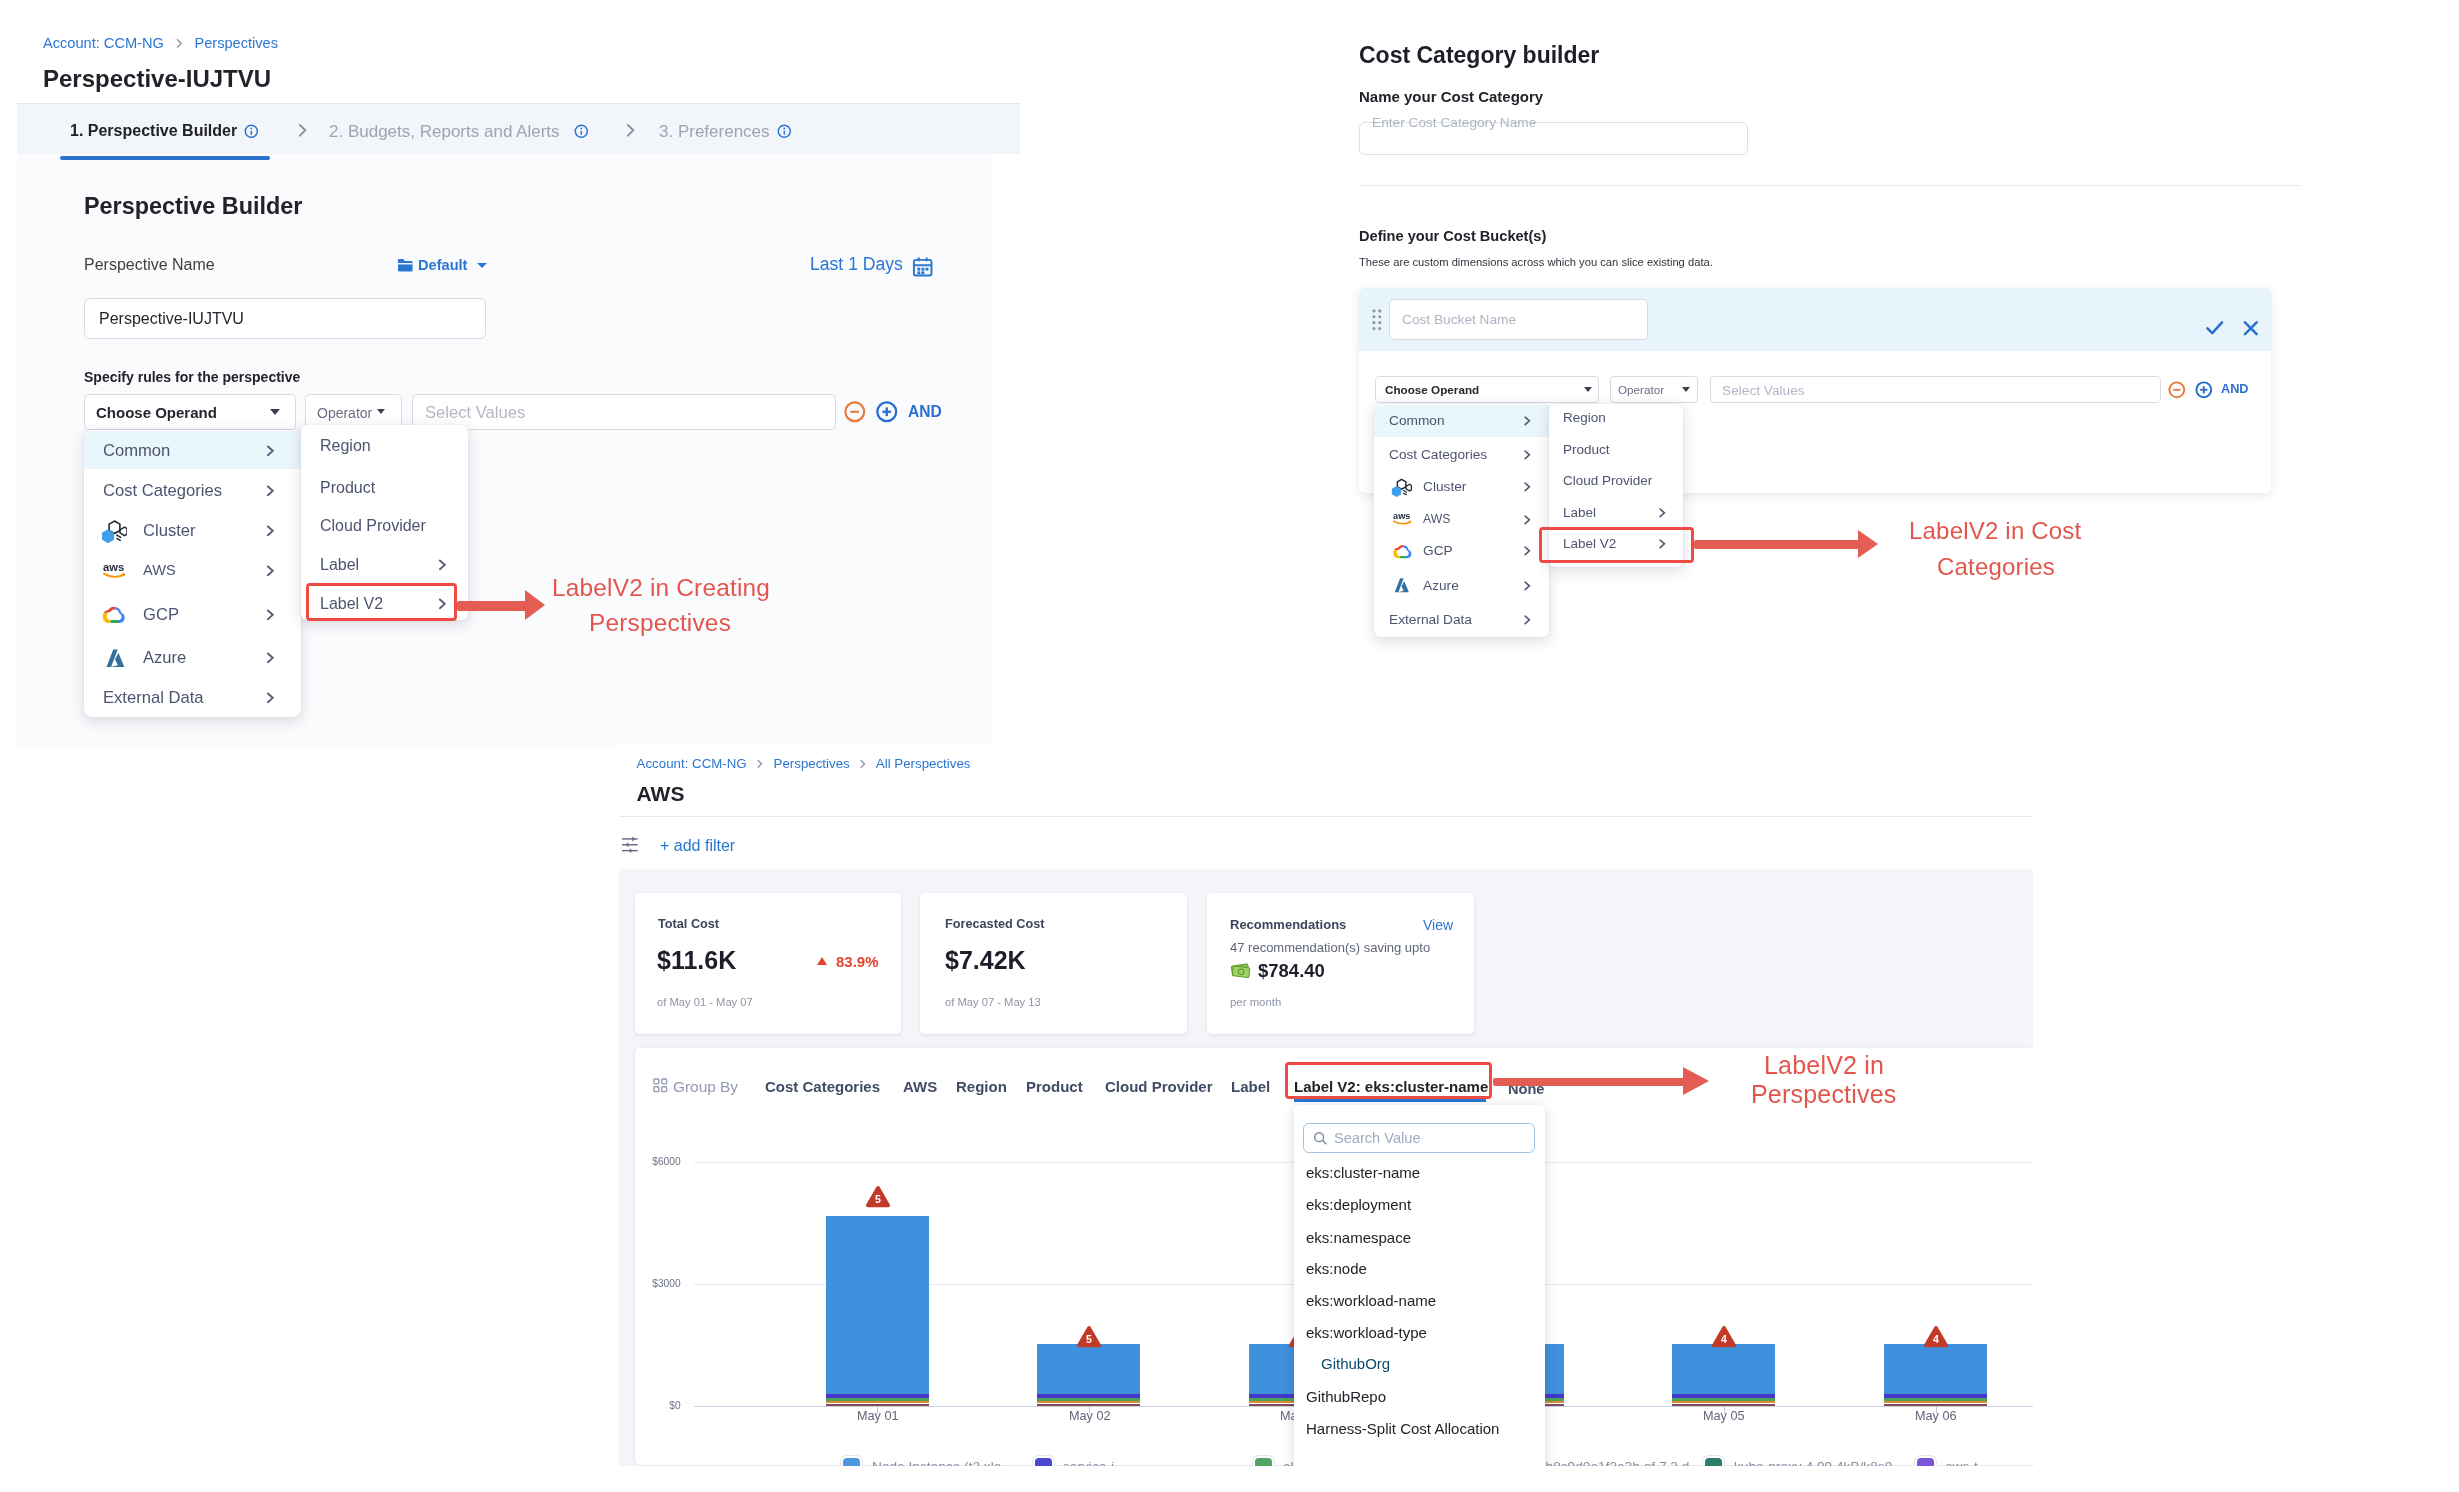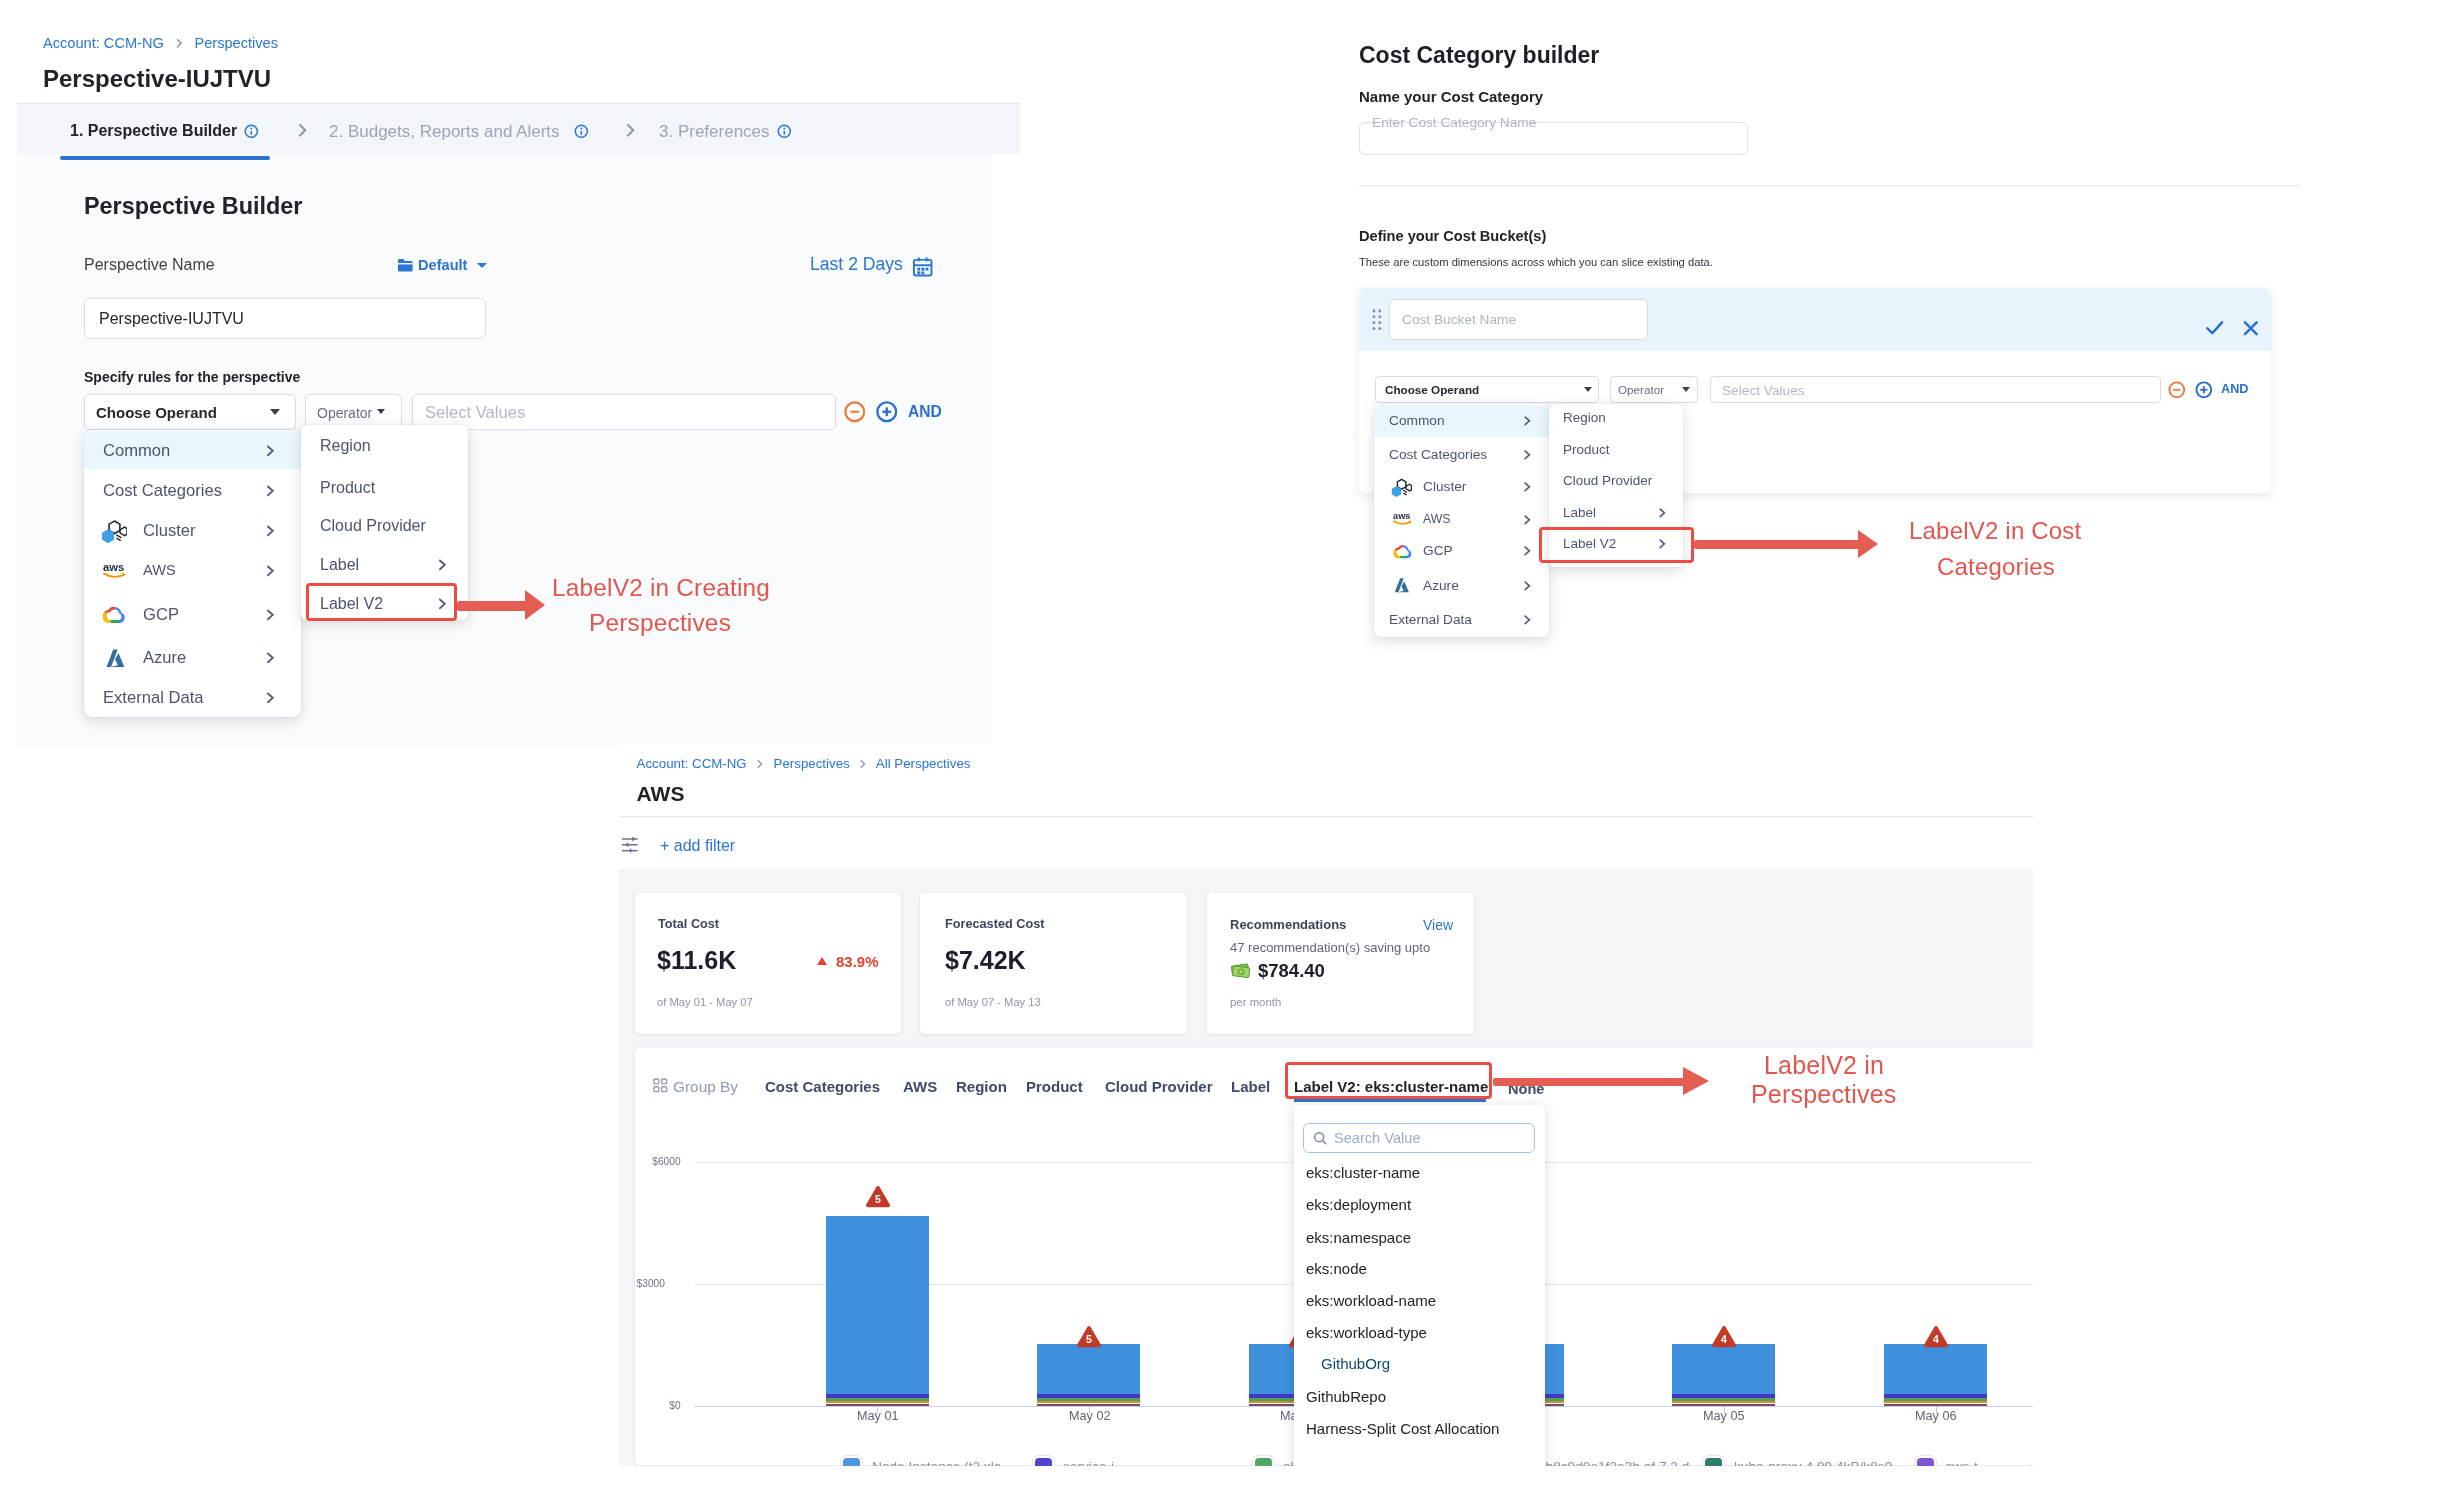--- a/index.html
+++ b/index.html
@@ -59,21 +59,21 @@
 
 <div class="ab b" style="left:84px;top:195px;font-size:23.4px;color:#22222a">Perspective Builder</div>
 
 <div class="ab" style="left:84px;top:257px;font-size:16px;color:#404040">Perspective Name</div>
 <svg class="ab" style="left:397px;top:258px" width="16.6" height="14.6" viewBox="0 0 17 15">
     <path d="M1 2.5 a1.5 1.5 0 0 1 1.5-1.5 h4 l1.6 2 h6.4 a1.5 1.5 0 0 1 1.5 1.5 v8 a1.5 1.5 0 0 1-1.5 1.5 h-12 a1.5 1.5 0 0 1-1.5-1.5 Z" fill="#2a76d2"></path>
     <rect x="1" y="5.2" width="15" height="1.4" fill="#fafbfd"></rect>
   </svg>
 <div class="ab" style="left:418px;top:258px;font-size:14.6px;font-weight:600;color:#2a76d2">Default</div>
 <div class="ab" style="left:477px;top:263px;width:0;height:0;border-left:5.4px solid transparent;border-right:5.4px solid transparent;border-top:5.9px solid #2a76d2"></div>
-<div class="ab" style="left:810px;top:256px;font-size:17.6px;font-weight:500;color:#2a76d2">Last 2 Days</div>
+<div class="ab" style="left:810px;top:256px;font-size:17.6px;font-weight:500;color:#2a76d2">Last 1 Days</div>
 <svg class="ab" style="left:911px;top:255px" width="23.4" height="23.4" viewBox="0 0 24 24">
     <rect x="3" y="5" width="18" height="16" rx="2" fill="none" stroke="#2a76d2" stroke-width="2"></rect>
     <line x1="3" y1="10.5" x2="21" y2="10.5" stroke="#2a76d2" stroke-width="2"></line>
     <line x1="8" y1="2.5" x2="8" y2="6.5" stroke="#2a76d2" stroke-width="2"></line>
     <line x1="16" y1="2.5" x2="16" y2="6.5" stroke="#2a76d2" stroke-width="2"></line>
     <rect x="6.5" y="13" width="3" height="3" fill="#2a76d2"></rect>
     <rect x="10.7" y="13" width="3" height="3" fill="#2a76d2"></rect>
     <rect x="14.9" y="13" width="3" height="3" fill="#2a76d2"></rect>
     <rect x="6.5" y="16.8" width="3" height="3" fill="#2a76d2"></rect>
     <rect x="10.7" y="16.8" width="3" height="3" fill="#2a76d2"></rect>
@@ -382,21 +382,21 @@
 <div class="ab b" style="left:146px;top:336px;font-size:15px;color:#414b66">Cost Categories</div>
 <div class="ab b" style="left:284px;top:336px;font-size:15px;color:#414b66">AWS</div>
 <div class="ab b" style="left:337px;top:336px;font-size:15px;color:#414b66">Region</div>
 <div class="ab b" style="left:407px;top:336px;font-size:15px;color:#414b66">Product</div>
 <div class="ab b" style="left:486px;top:336px;font-size:15px;color:#414b66">Cloud Provider</div>
 <div class="ab b" style="left:612px;top:336px;font-size:15px;color:#414b66">Label</div>
 <div class="ab" style="left:675px;top:356px;width:192px;height:2.9px;background:#2a76d2"></div>
 <div class="ab b" style="left:889px;top:339px;font-size:14.6px;color:#414b66">None</div>
 
 <div class="ab" style="left:17.6px;top:414px;width:44px;text-align:right;font-size:10.2px;color:#6d7287">$6000</div>
-<div class="ab" style="left:17.6px;top:536px;width:44px;text-align:left;font-size:10.2px;color:#6d7287">$3000</div>
+<div class="ab" style="left:17.6px;top:536px;width:44px;text-align:right;font-size:10.2px;color:#6d7287">$3000</div>
 <div class="ab" style="left:17.6px;top:658px;width:44px;text-align:right;font-size:10.2px;color:#6d7287">$0</div>
 <div class="ab" style="left:75px;top:419px;width:1339px;height:1px;background:#e6e9f2"></div>
 <div class="ab" style="left:75px;top:541px;width:1339px;height:1px;background:#e6e9f2"></div>
 <div class="ab" style="left:75px;top:663px;width:1339px;height:1px;background:#ccd2e4"></div>
 
 <div class="ab" style="left:207px;top:473px;width:103px;height:178px;background:#3f90dd"></div>
 <div class="ab" style="left:207px;top:651px;width:103px;height:3.9px;background:#4536cc"></div>
 <div class="ab" style="left:207px;top:655px;width:103px;height:2.9px;background:#4aa356"></div>
 <div class="ab" style="left:207px;top:658px;width:103px;height:2.4px;background:#d98a2e"></div>
 <div class="ab" style="left:207px;top:661px;width:103px;height:2.4px;background:#7a4a62"></div>

